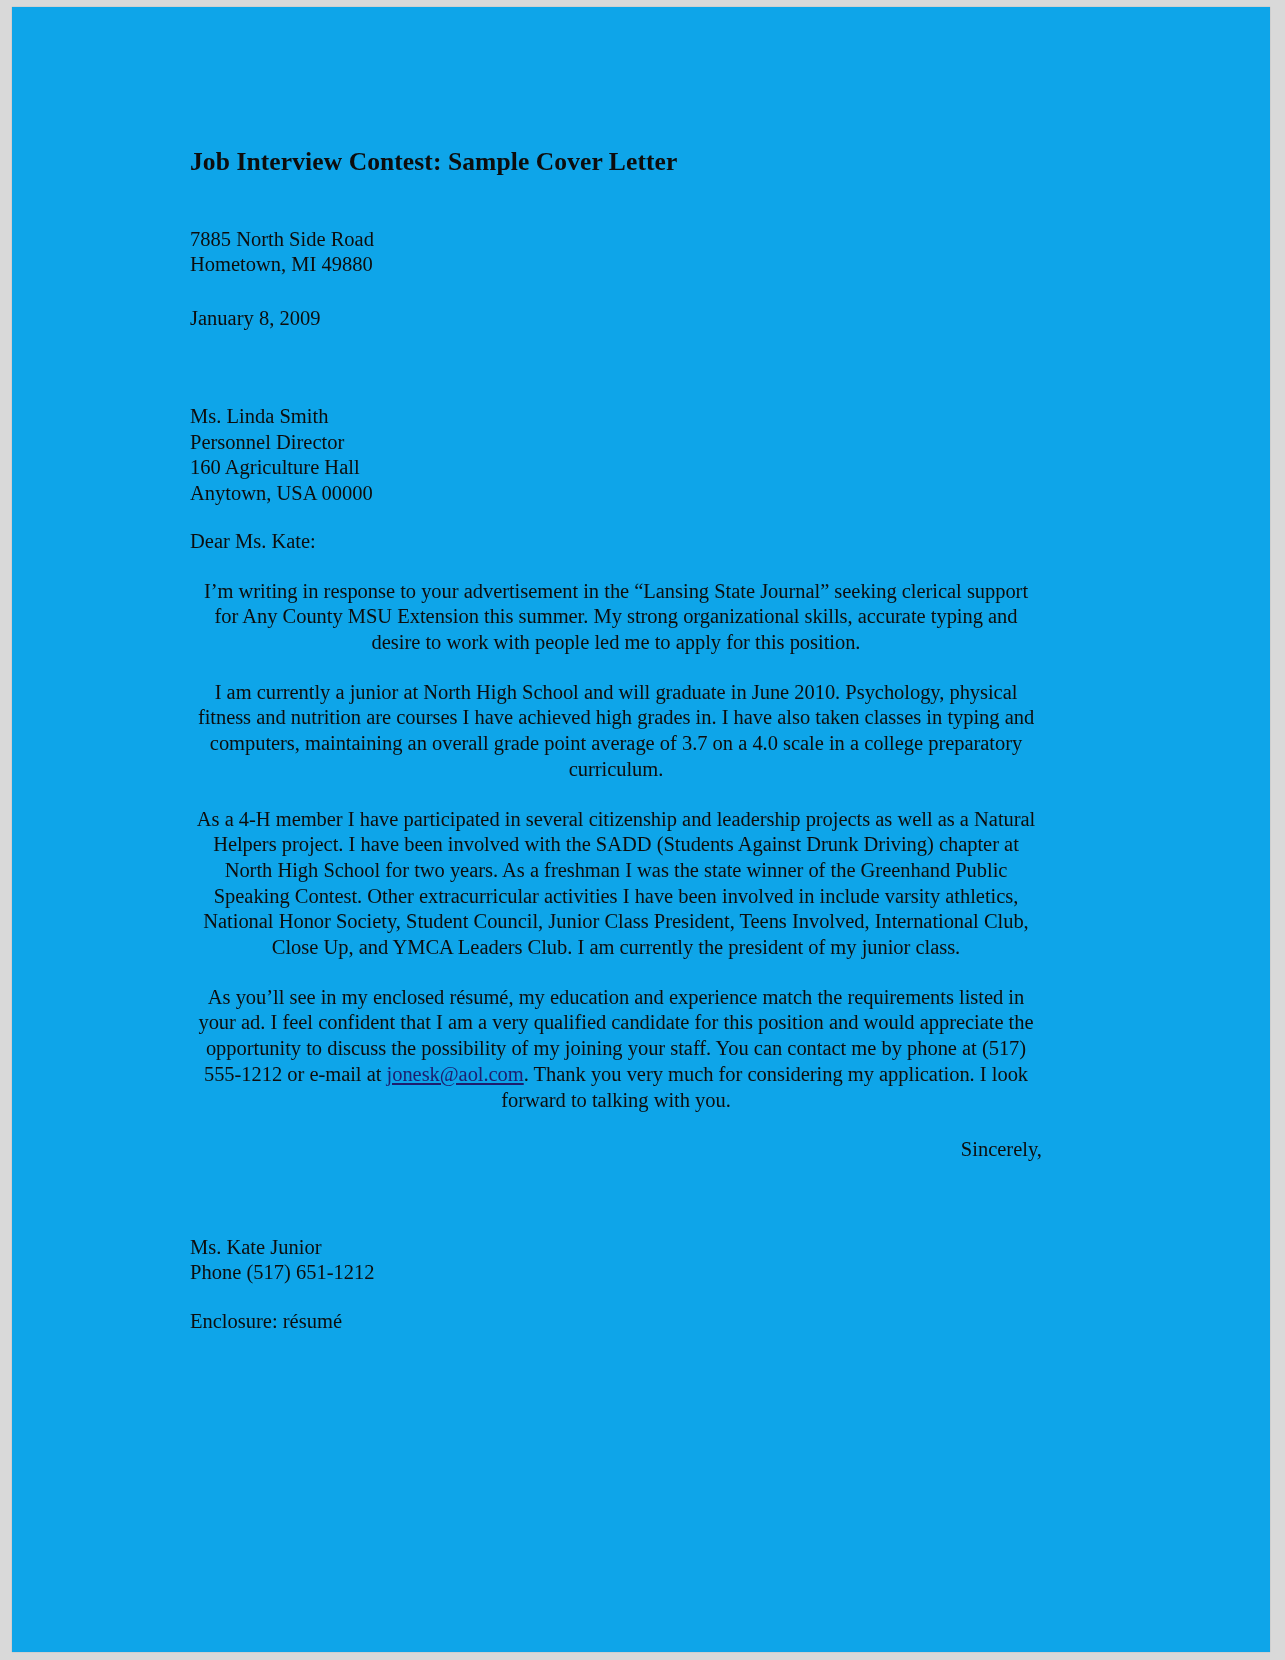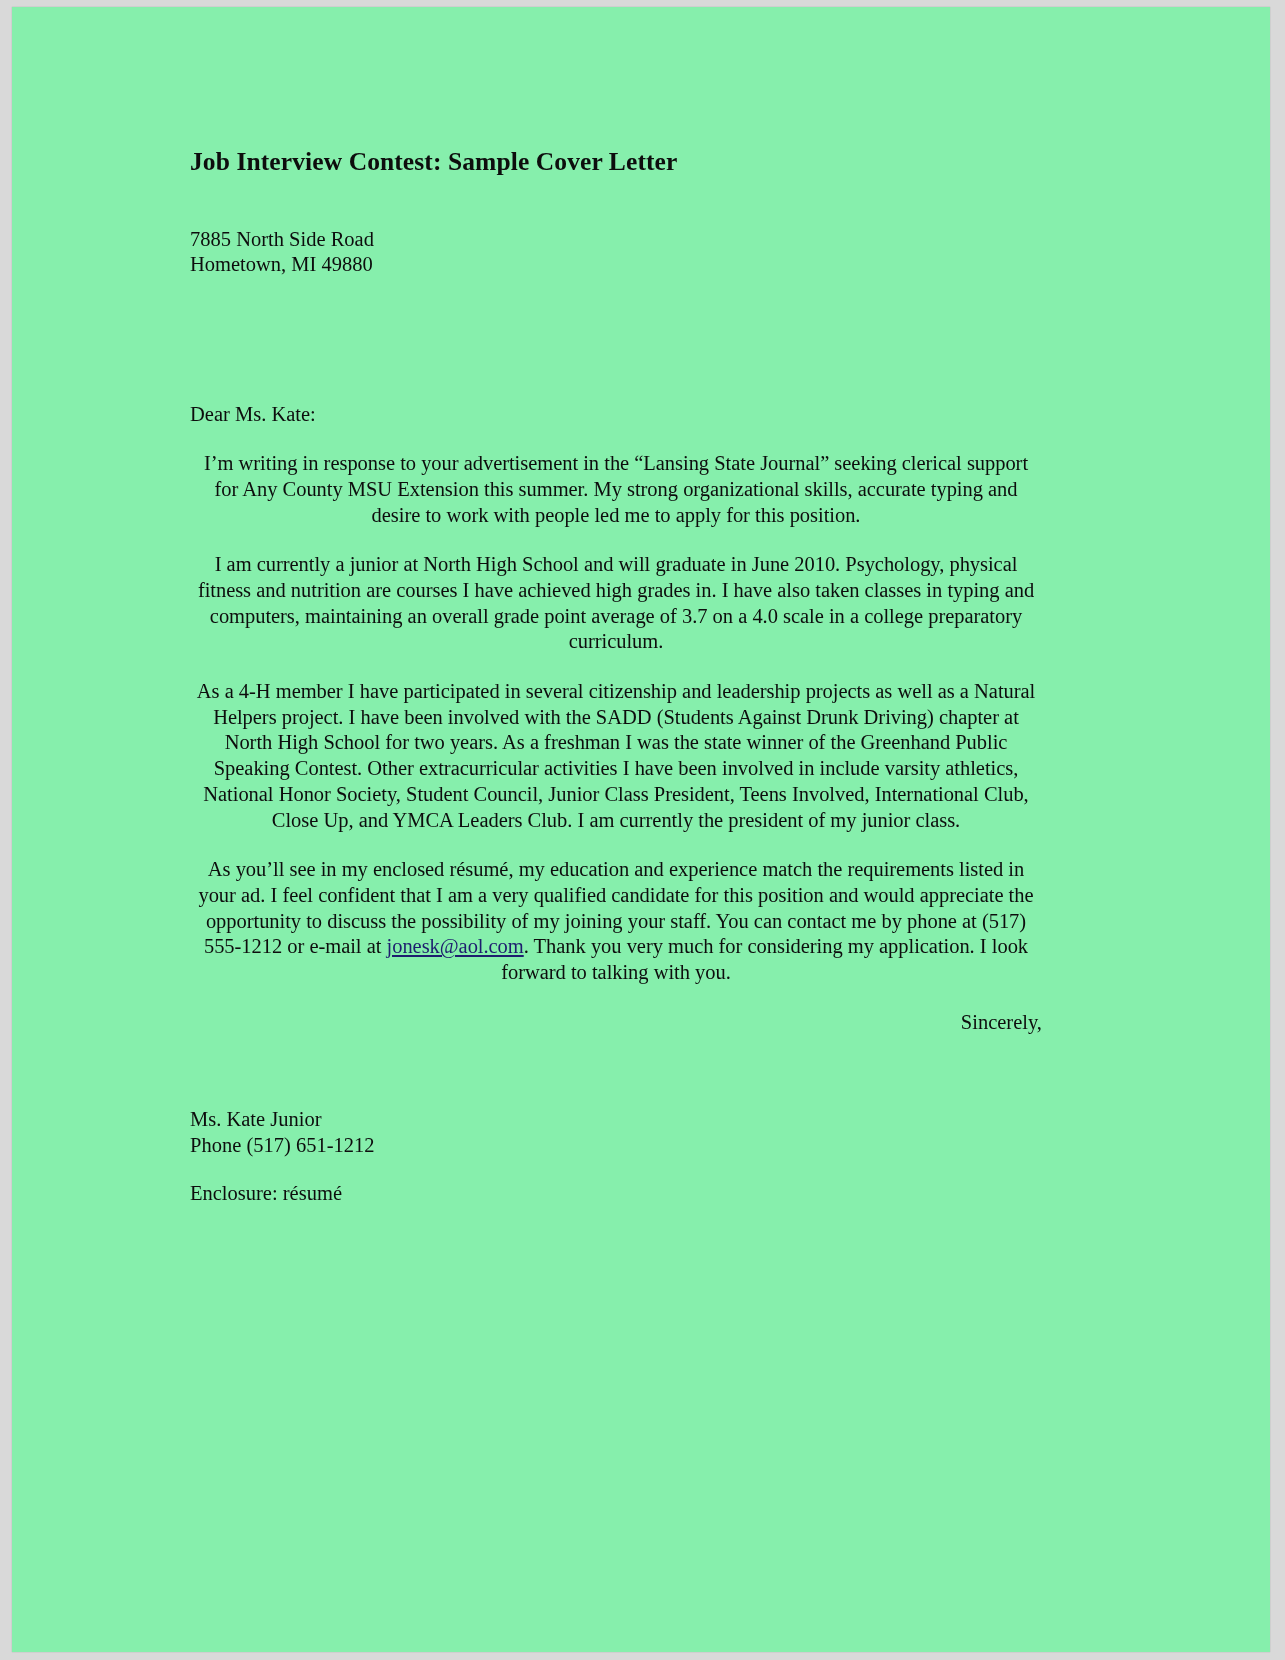--- a/index.html
+++ b/index.html
@@ -32,21 +32,21 @@
     background: #fefefe;
     box-shadow: 0 0 1px rgba(0,0,0,0.25);
   }
 
   .sheet-inner {
     position: absolute;
     left: 0;
     top: 0;
     right: 0;
     bottom: 0;
-    background: #86efac;
+    background: #0ea5e9;
   }
 
   .letter {
     position: absolute;
     left: 178px;
     top: 140px;
     width: 852px;
     color: #0d0d0d;
   }
 
@@ -105,23 +105,30 @@
 
       <div class="letter">
 
         <h1 class="doc-title">Job Interview Contest: Sample Cover Letter</h1>
 
         <div class="block sender-address">
           <span class="line">7885 North Side Road</span>
           <span class="line">Hometown, MI 49880</span>
         </div>
 
+        <div class="block date-line">January 8, 2009</div>
 
         <div class="gap-large"></div>
 
+        <div class="block">
+          <span class="line">Ms. Linda Smith</span>
+          <span class="line">Personnel Director</span>
+          <span class="line">160 Agriculture Hall</span>
+          <span class="line">Anytown, USA 00000</span>
+        </div>
 
         <div class="gap-salutation"></div>
 
         <div class="block">Dear Ms. Kate:</div>
 
         <div class="gap-para"></div>
 
         <p class="para">I’m writing in response to your advertisement in the “Lansing State Journal” seeking clerical support for Any County MSU Extension this summer. My strong organizational skills, accurate typing and desire to work with people led me to apply for this position.</p>
 
         <div class="gap-para"></div>

